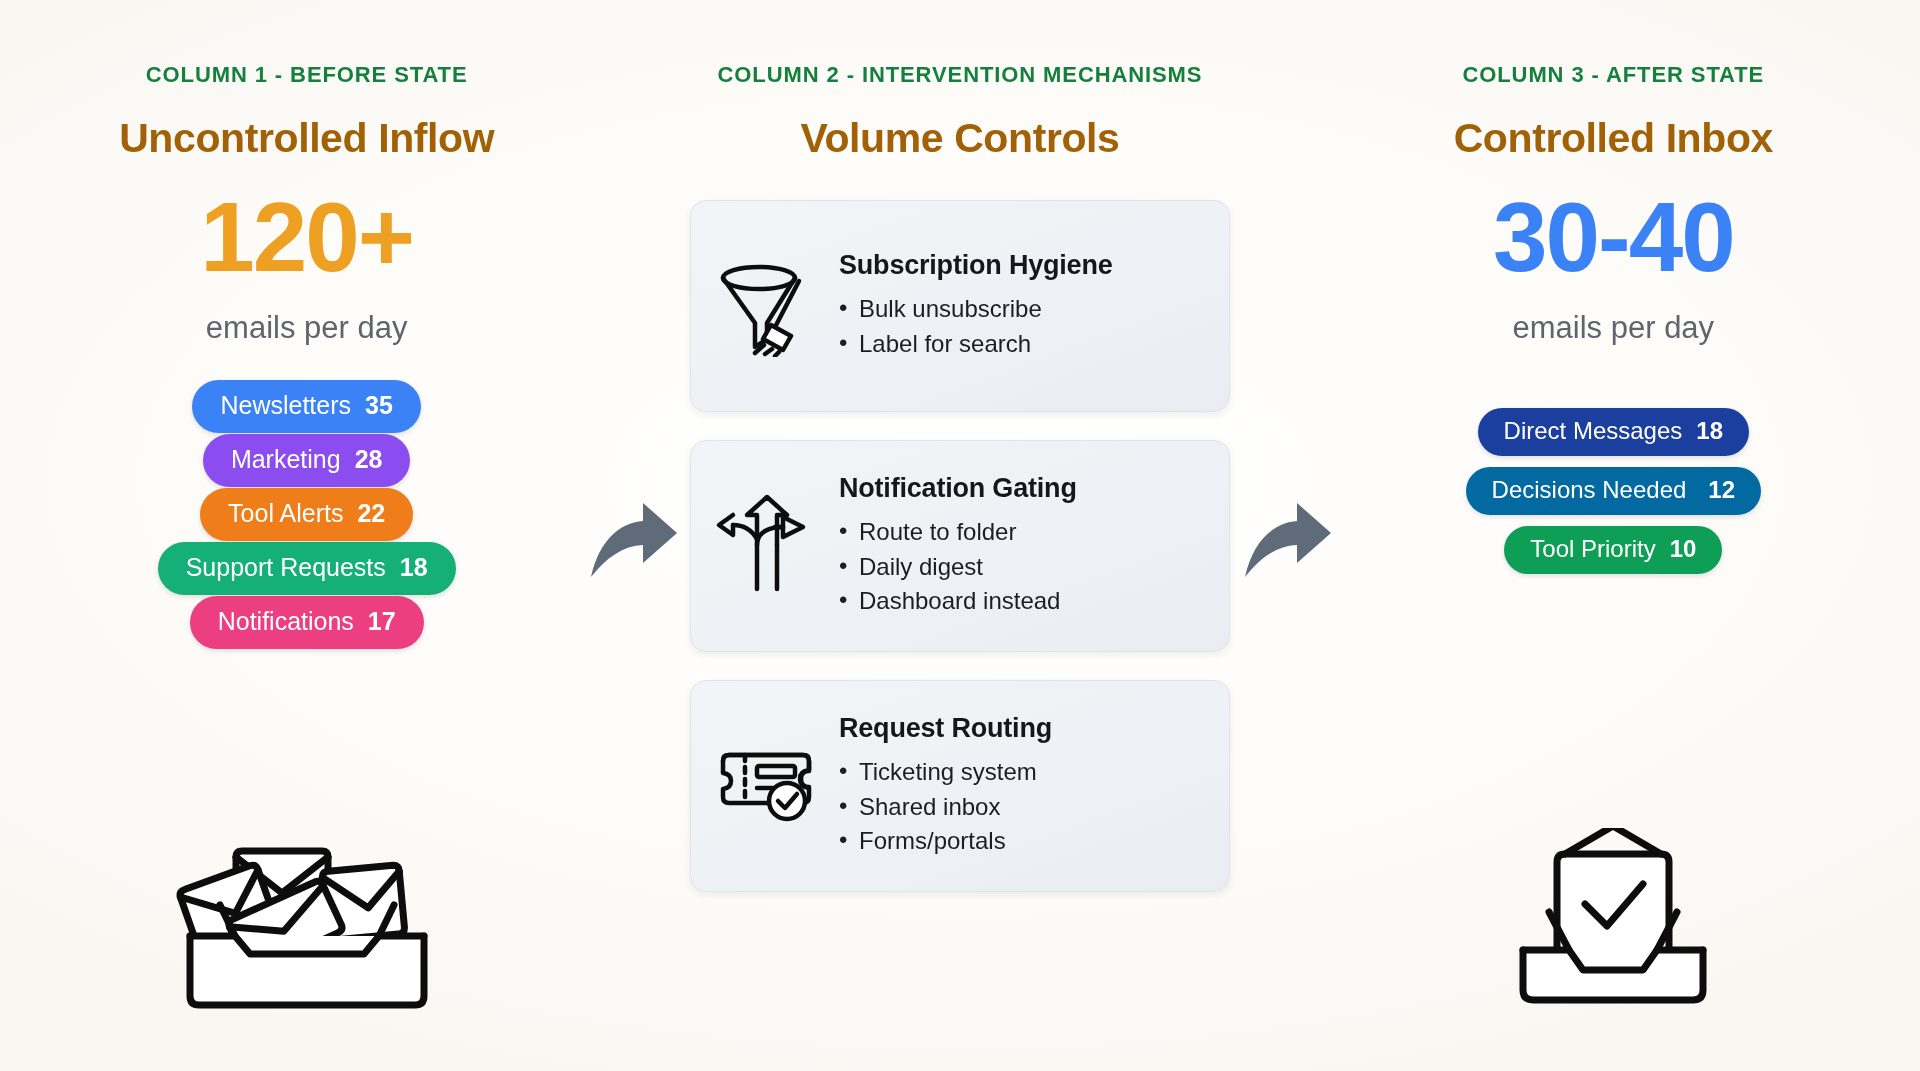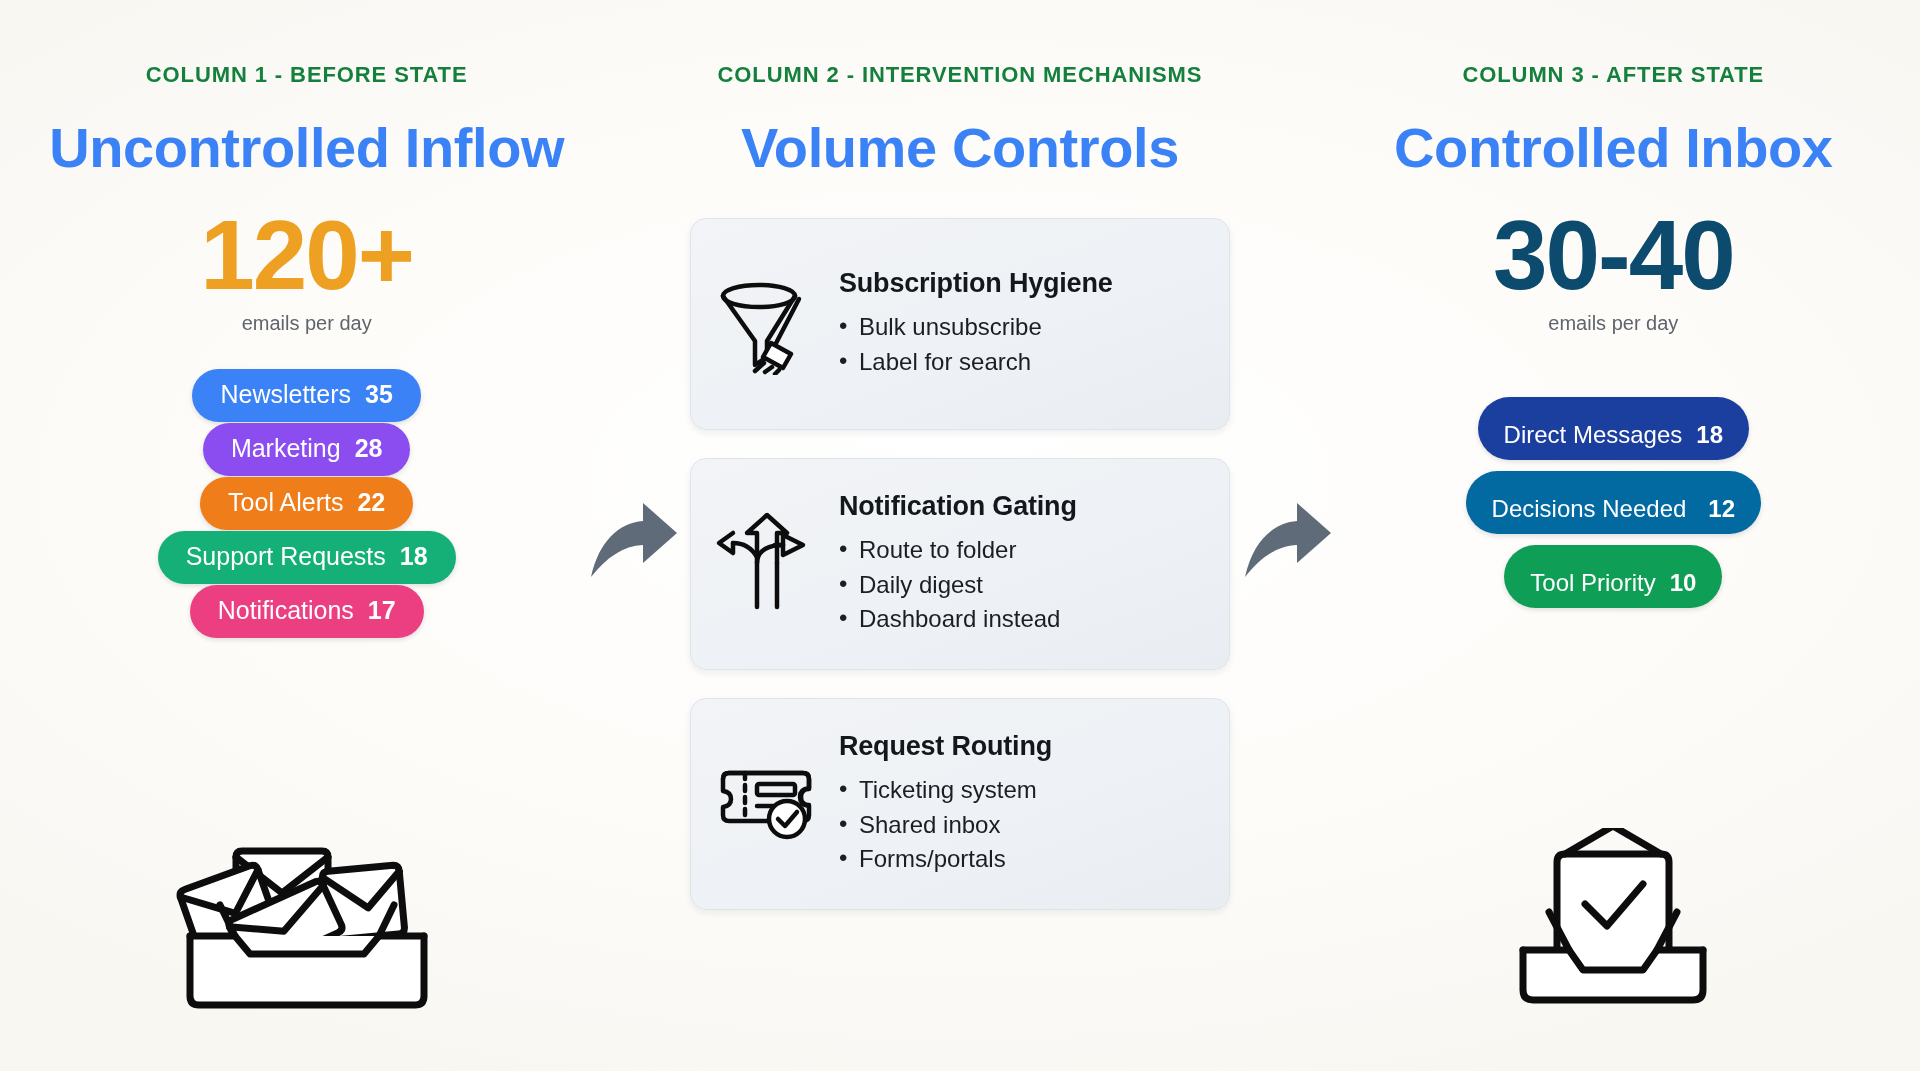--- a/index.html
+++ b/index.html
@@ -46,44 +46,44 @@
     font-weight: 700;
     letter-spacing: 0.9px;
     color: #15803d;
     text-transform: uppercase;
     margin-top: 32px;
     text-align: center;
     white-space: nowrap;
   }
 
   .headline {
-    font-size: 56px;
+    font-size: 41px;
     font-weight: 700;
-    color: #3b82f6;
+    color: #a16207;
     margin-top: 27px;
     letter-spacing: -0.4px;
     text-align: center;
     white-space: nowrap;
   }
 
   .bignum {
     font-size: 98px;
     font-weight: 700;
     line-height: 1.02;
     margin-top: 26px;
     letter-spacing: -2px;
     text-align: center;
   }
   .bignum.before { color: #eda021; }
-  .bignum.after  { color: #0c4a6e; }
+  .bignum.after  { color: #3b82f6; }
 
   .subcap {
-    font-size: 20px;
+    font-size: 31px;
     color: #60656d;
-    margin-top: 6px;
+    margin-top: 22px;
     text-align: center;
     font-weight: 400;
   }
 
   
   .pills {
     margin-top: 34px;
     display: flex;
     flex-direction: column;
     align-items: center;
@@ -99,21 +99,21 @@
     gap: 14px;
     color: #ffffff;
     border-radius: 999px;
     padding: 11px 28px 13px 28px;
     box-shadow: 0 2px 5px rgba(20,25,35,0.13);
     white-space: nowrap;
   }
   .pill .plabel { font-size: 25px; font-weight: 400; }
   .pill .pval   { font-size: 25px; font-weight: 700; }
 
-  .pills.after .pill { padding: 24px 26px 11px 26px; text-align: right; }
+  .pills.after .pill { padding: 9px 26px 11px 26px; text-align: right; }
   .pills.after .pill .plabel { font-size: 24px; }
   .pills.after .pill .pval { font-size: 24px; }
 
   
   .illus {
     margin-top: auto;
     margin-bottom: 34px;
     display: flex;
     justify-content: center;
     width: 100%;

